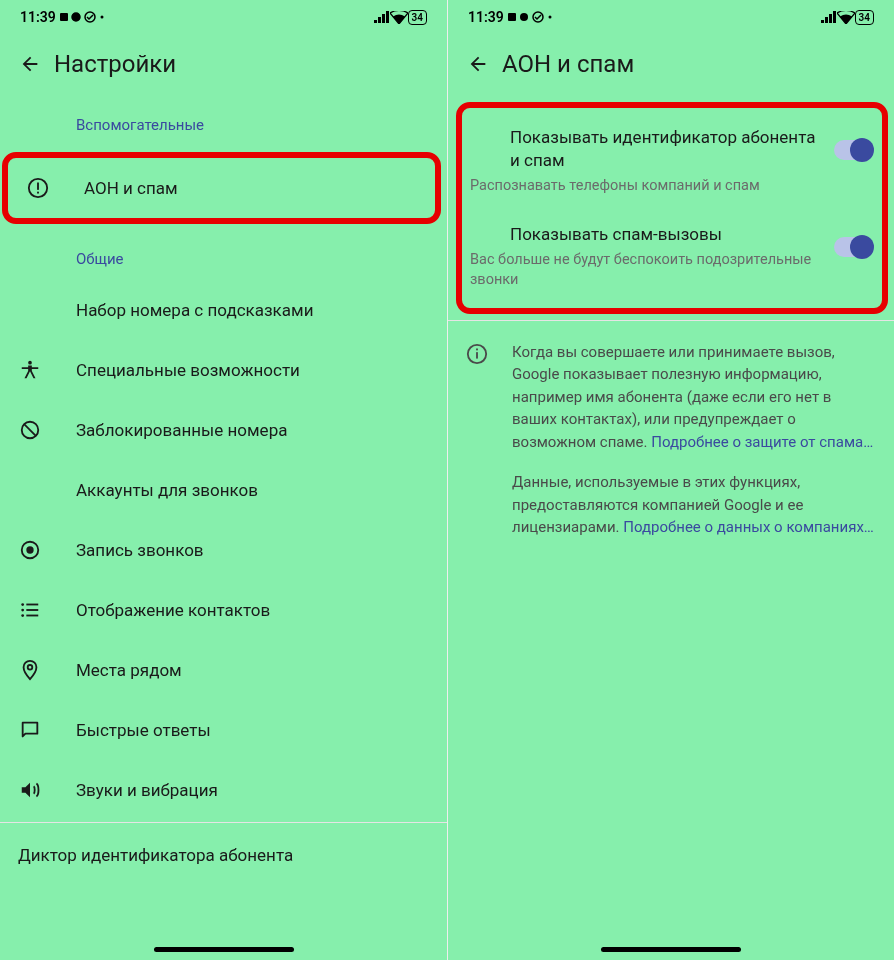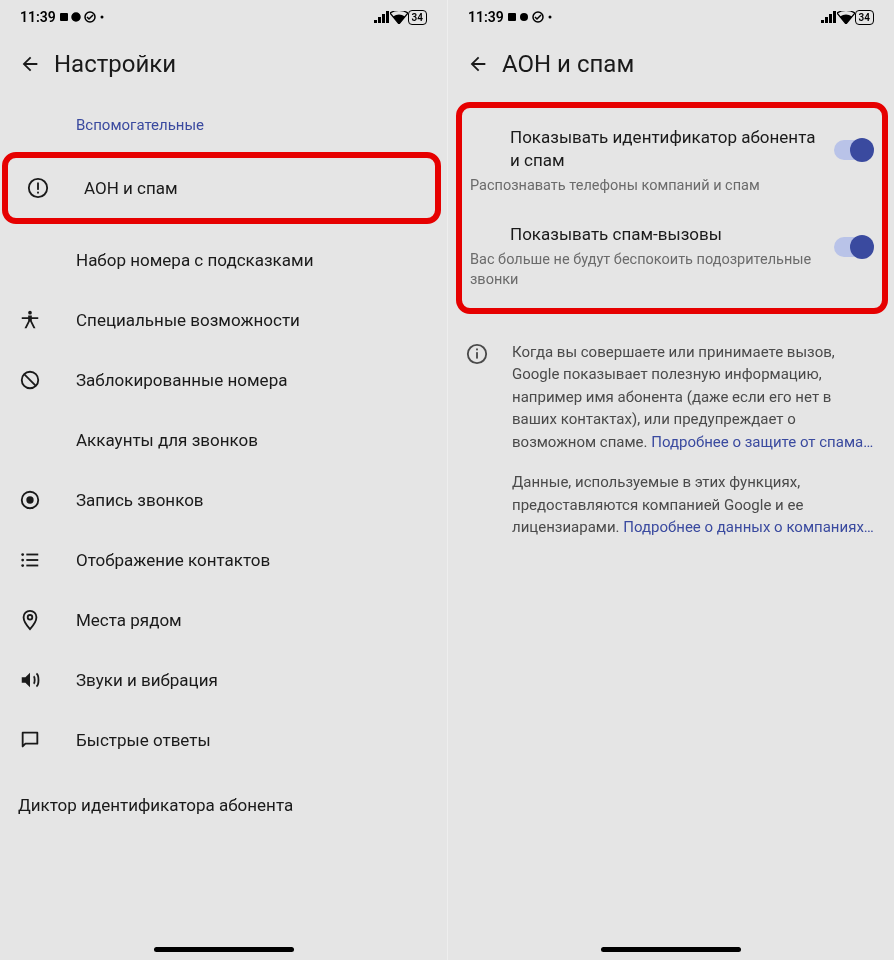--- a/index.html
+++ b/index.html
@@ -8,21 +8,21 @@
     background: #fff;
     width: 895px;
     height: 960px;
     display: flex;
     overflow: hidden;
   }
   .screen {
     width: 447px;
     height: 960px;
     position: relative;
-    background: #e5e5e5;
+    background: #86efac;
     flex-shrink: 0;
   }
   .screen + .screen { border-left: 1px solid #eee; }
   .status-bar {
     display: flex;
     justify-content: space-between;
     align-items: center;
     padding: 6px 20px 4px 20px;
     font-size: 14px;
     font-weight: 600;
@@ -210,20 +210,21 @@
         <svg width="22" height="22" viewBox="0 0 24 24">
             <circle cx="12" cy="12" r="10" fill="none" stroke="#1a1a1a" stroke-width="2"></circle>
             <rect x="11" y="6" width="2" height="8" fill="#1a1a1a"></rect>
             <rect x="11" y="16" width="2" height="2" fill="#1a1a1a"></rect>
           </svg>
       </div>
       <div class="setting-label">АОН и спам</div>
     </div>
   </div>
 
+  <div class="section-header">Общие</div>
 
   <div class="setting-row no-icon">
     <div class="setting-label">Набор номера с подсказками</div>
   </div>
 
   <div class="setting-row">
     <div class="setting-icon">
       <svg width="22" height="22" viewBox="0 0 24 24" fill="#1a1a1a">
           <circle cx="12" cy="4" r="2"></circle>
           <path d="M21 9h-7V7h-4v2H3v2h7v2l-4 8h2.2l3.8-7.6 3.8 7.6H18l-4-8v-2h7z"></path>
@@ -275,35 +276,35 @@
       <svg width="22" height="22" viewBox="0 0 24 24">
           <path d="M12 2C8.1 2 5 5.1 5 9c0 5.2 7 13 7 13s7-7.8 7-13c0-3.9-3.1-7-7-7z" fill="none" stroke="#1a1a1a" stroke-width="2"></path>
           <circle cx="12" cy="9" r="2.5" fill="none" stroke="#1a1a1a" stroke-width="2"></circle>
         </svg>
     </div>
     <div class="setting-label">Места рядом</div>
   </div>
 
   <div class="setting-row">
     <div class="setting-icon">
+      <svg width="22" height="22" viewBox="0 0 24 24">
+          <path d="M4 4h16v12H7l-3 3z" fill="none" stroke="#1a1a1a" stroke-width="2" stroke-linejoin="round"></path>
+        </svg>
+    </div>
+    <div class="setting-label">Быстрые ответы</div>
+  </div>
+
+  <div class="setting-row">
+    <div class="setting-icon">
       <svg width="22" height="22" viewBox="0 0 24 24" fill="#1a1a1a">
           <path d="M3 9v6h4l5 5V4L7 9H3z"></path>
           <path d="M16 8c1.5 1 1.5 7 0 8M19 5c3 2 3 12 0 14" fill="none" stroke="#1a1a1a" stroke-width="2"></path>
         </svg>
     </div>
     <div class="setting-label">Звуки и вибрация</div>
-  </div>
-
-  <div class="setting-row">
-    <div class="setting-icon">
-      <svg width="22" height="22" viewBox="0 0 24 24">
-          <path d="M4 4h16v12H7l-3 3z" fill="none" stroke="#1a1a1a" stroke-width="2" stroke-linejoin="round"></path>
-        </svg>
-    </div>
-    <div class="setting-label">Быстрые ответы</div>
   </div>
 
 
   <div class="divider"></div>
 
 
   <div class="setting-row" style="padding-left:18px">
     <div class="setting-label">Диктор идентификатора абонента</div>
   </div>
 

